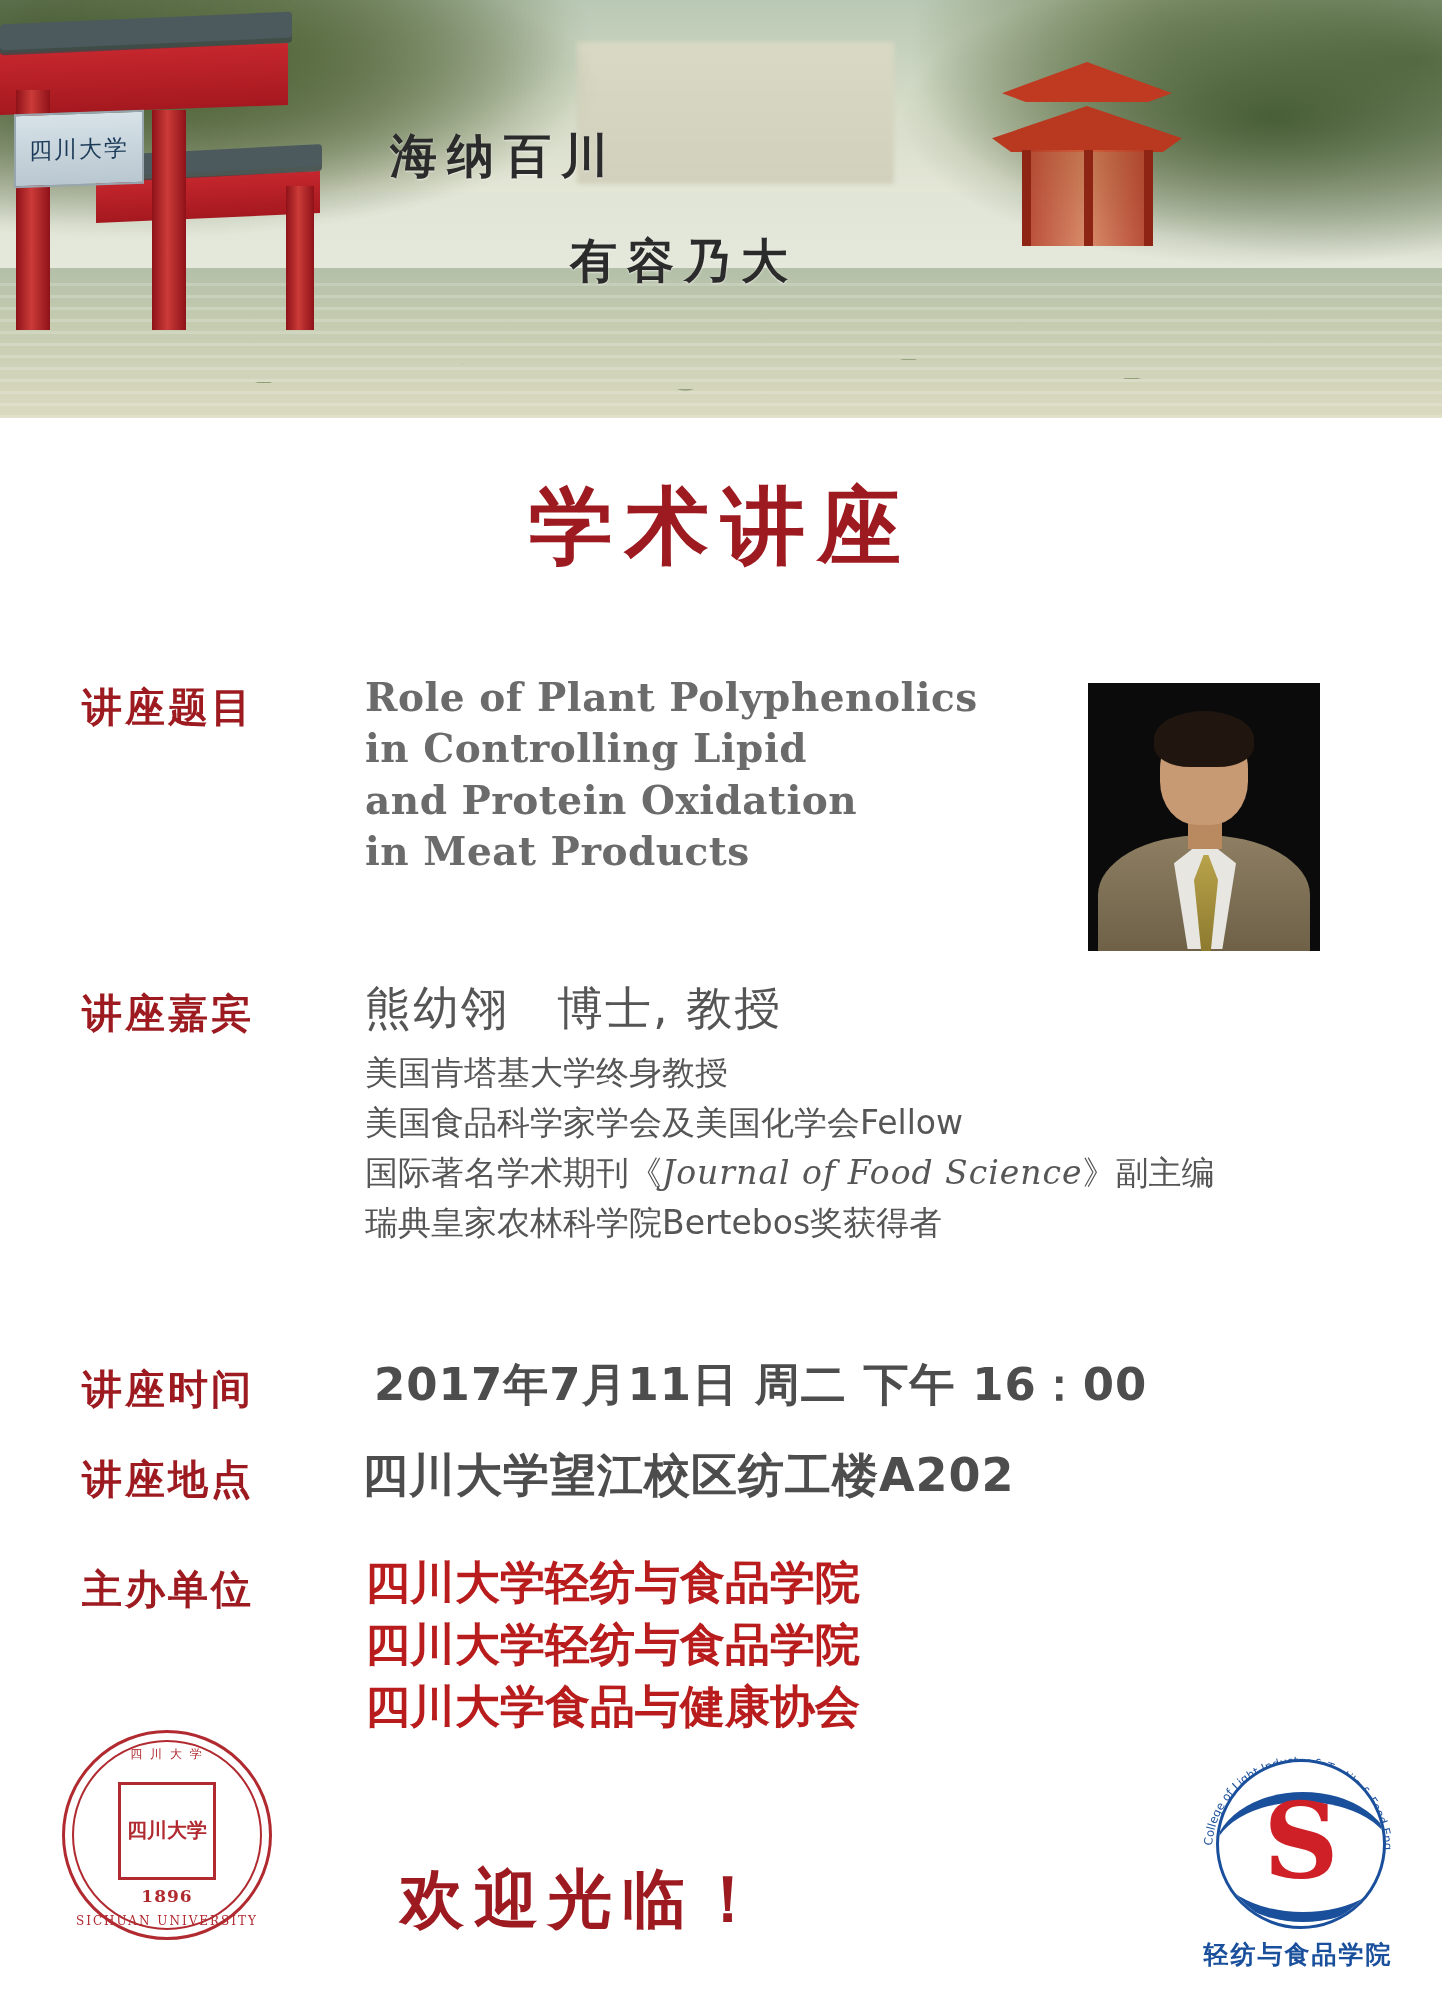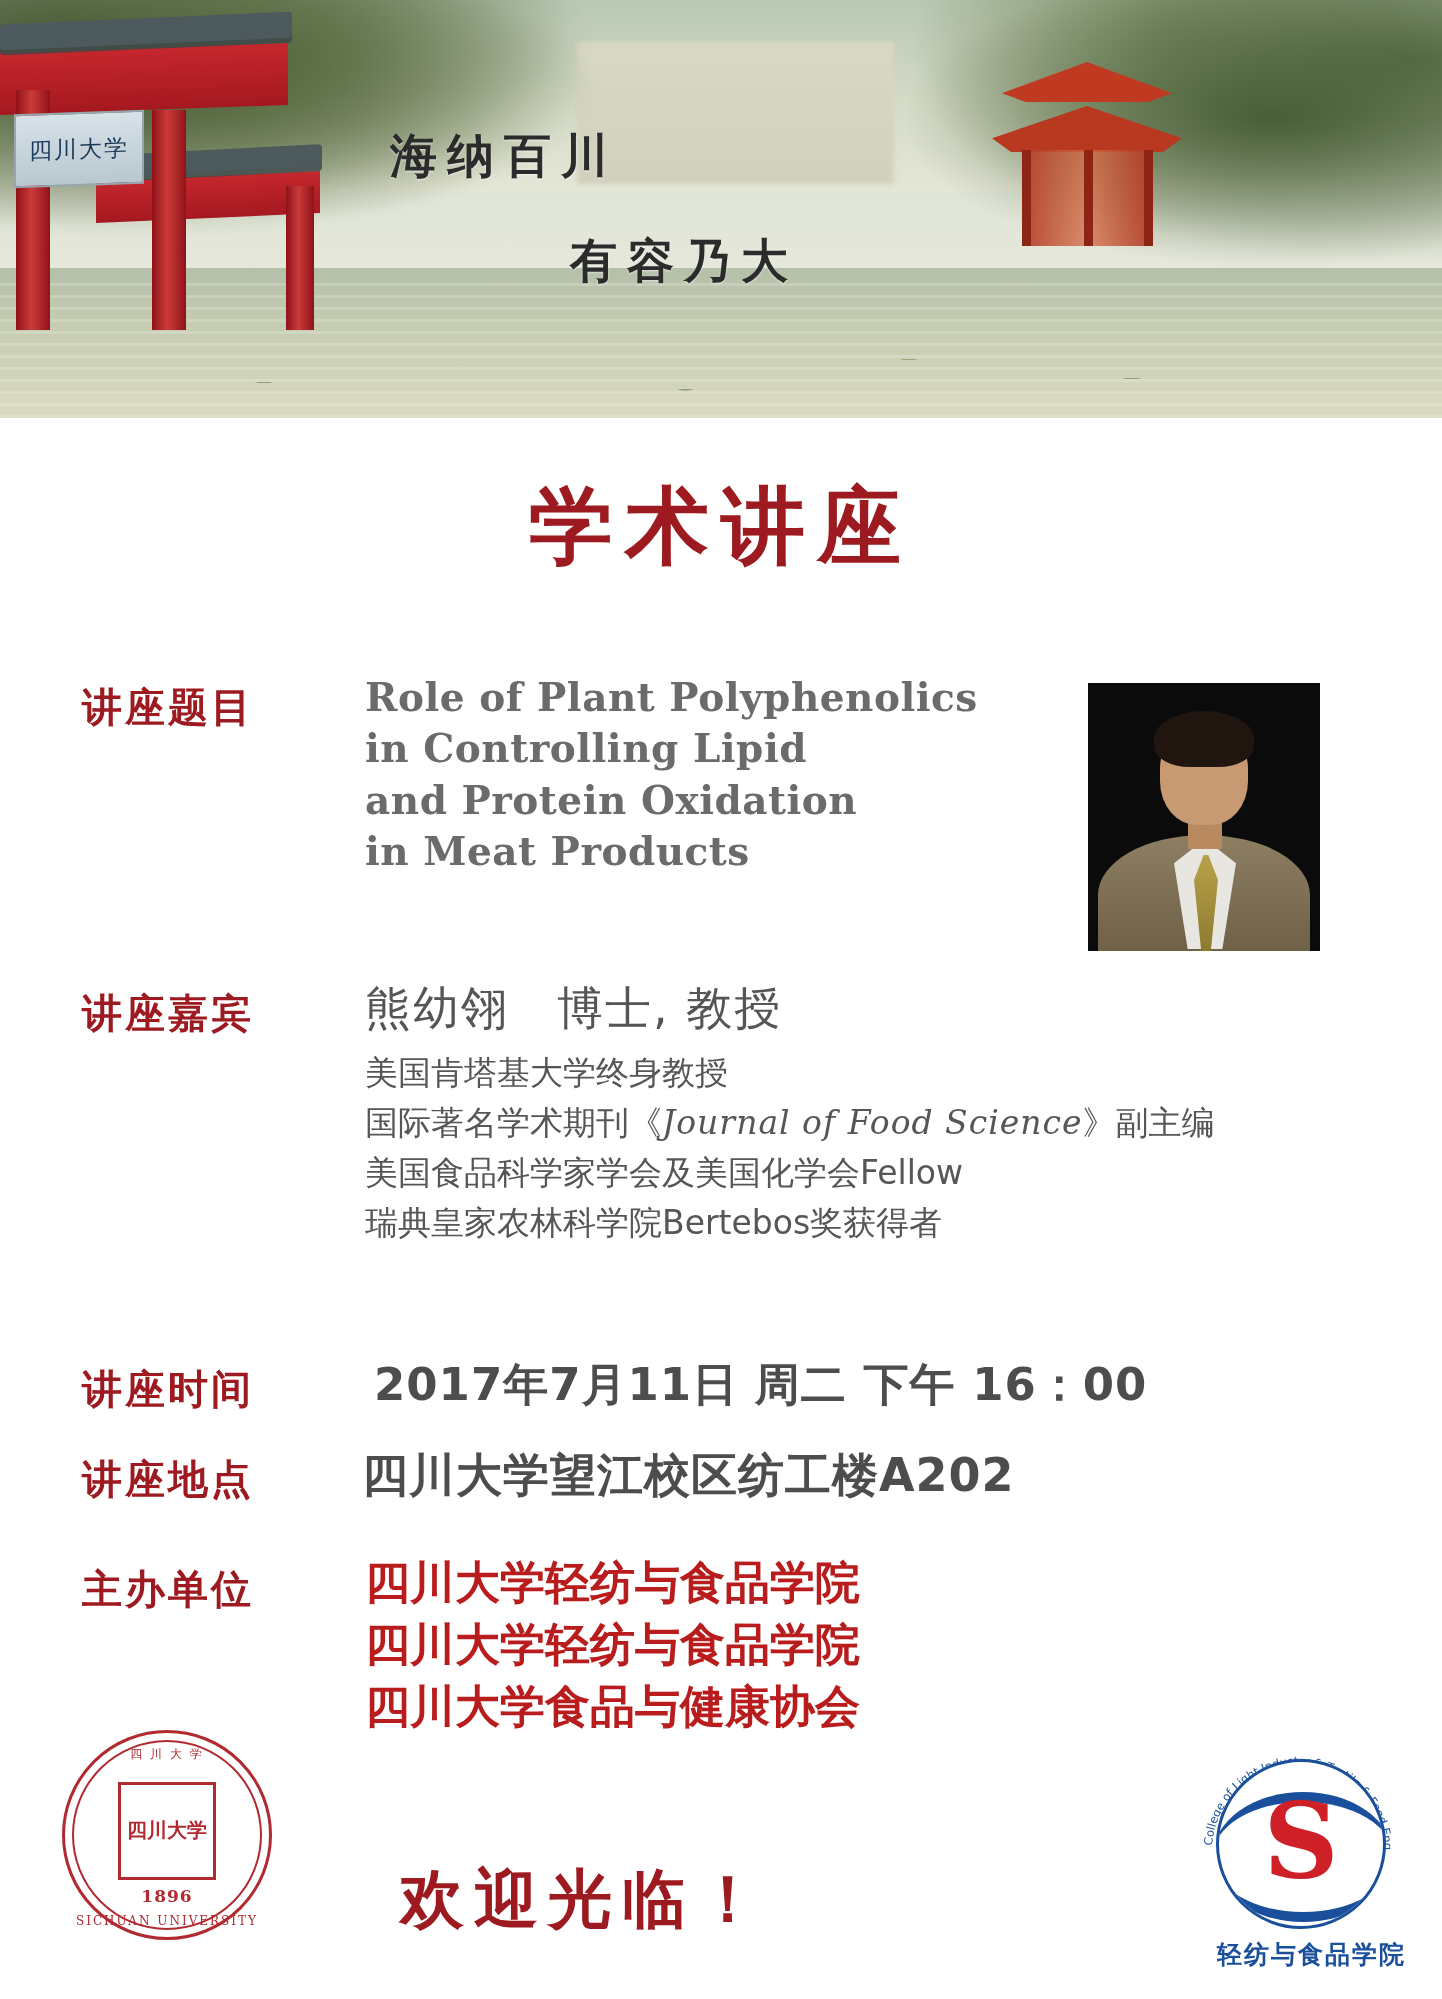--- a/index.html
+++ b/index.html
@@ -348,21 +348,20 @@
     position: absolute; left: 0; top: 0; width: 216px; height: 180px;
     pointer-events: none;
   }
   .college-logo .cn-name {
     position: absolute; left: 0; right: 0; bottom: 0;
     color: #1a4f9c;
     font-size: 25px;
     font-weight: bold;
     letter-spacing: 2px;
     font-family: "DejaVu Sans", sans-serif;
-    text-align: right;
   }
 </style>
 </head>
 <body>
 
 <div class="banner">
   <div class="sky"></div>
   <div class="building"></div>
   <div class="trees-left"></div>
   <div class="trees-right"></div>
@@ -409,24 +408,24 @@
   <div class="tie"></div>
   <div class="neck"></div>
   <div class="face"></div>
   <div class="hair"></div>
 </div>
 
 <div class="row-label" id="label-speaker">讲座嘉宾</div>
 <div class="row-value" id="speaker-name">熊幼翎　博士, 教授</div>
 <div id="speaker-bio">
   <div>美国肯塔基大学终身教授</div>
+  <div>美国食品科学家学会及美国化学会Fellow</div>
   <div>
     <span>国际著名学术期刊《</span><span class="journal">Journal of Food Science</span><span>》副主编</span>
   </div>
-  <div>美国食品科学家学会及美国化学会Fellow</div>
   <div>瑞典皇家农林科学院Bertebos奖获得者</div>
 </div>
 
 <div class="row-label" id="label-time">讲座时间</div>
 <div class="row-value" id="value-time">2017年7月11日  周二  下午  16：00</div>
 
 <div class="row-label" id="label-place">讲座地点</div>
 <div class="row-value" id="value-place">四川大学望江校区纺工楼A202</div>
 
 <div class="row-label" id="label-host">主办单位</div>

